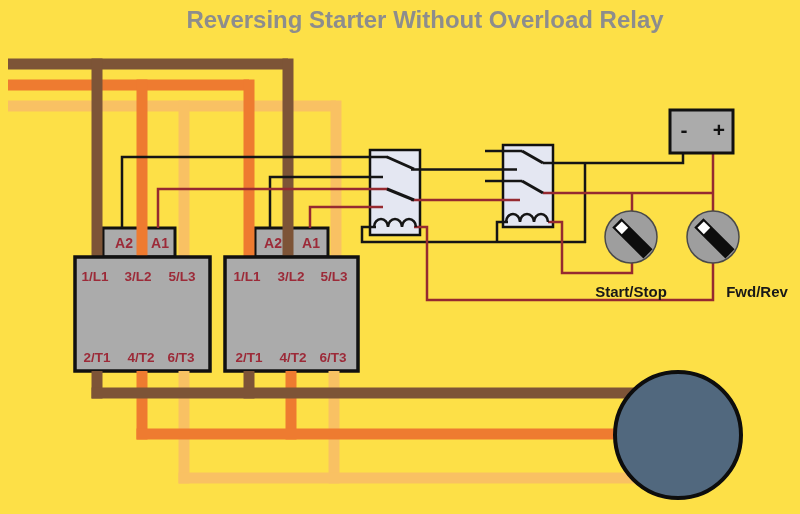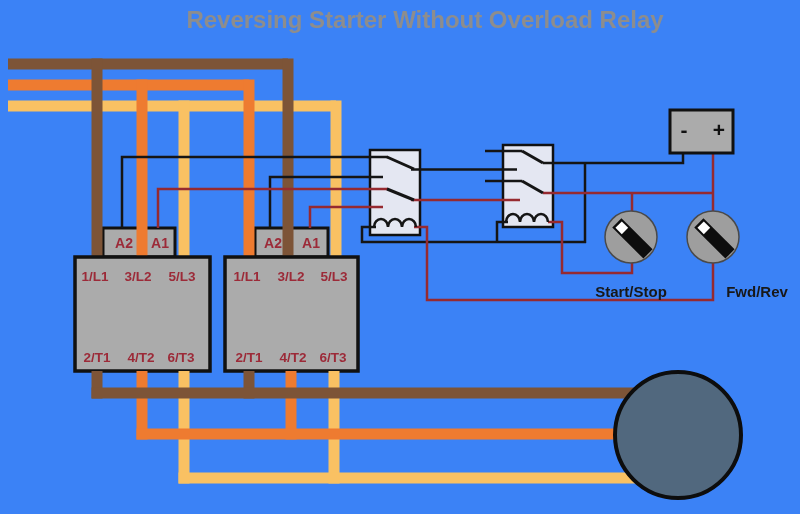--- a/index.html
+++ b/index.html
@@ -1,16 +1,16 @@
 <!DOCTYPE html>
 <html><head>
 <meta charset="utf-8">
 <style>
   html,body{margin:0;padding:0;background:#ffffff;}
-  .stage{position:relative;width:800px;height:514px;background:#3b82f6;overflow:hidden;}
+  .stage{position:relative;width:800px;height:514px;background:#fde047;overflow:hidden;}
   svg{display:block;}
   .title-text{font:bold 24px "Liberation Sans", sans-serif;}
   .term-label{font:bold 13.5px "Liberation Sans", sans-serif;}
   .a-label{font:bold 14px "Liberation Sans", sans-serif;}
   .sw-label{font:bold 15px "Liberation Sans", sans-serif;fill:#181818;}
   .bat-label{font:bold 21px "Liberation Sans", sans-serif;fill:#111111;}
 </style>
 </head>
 <body>
 

